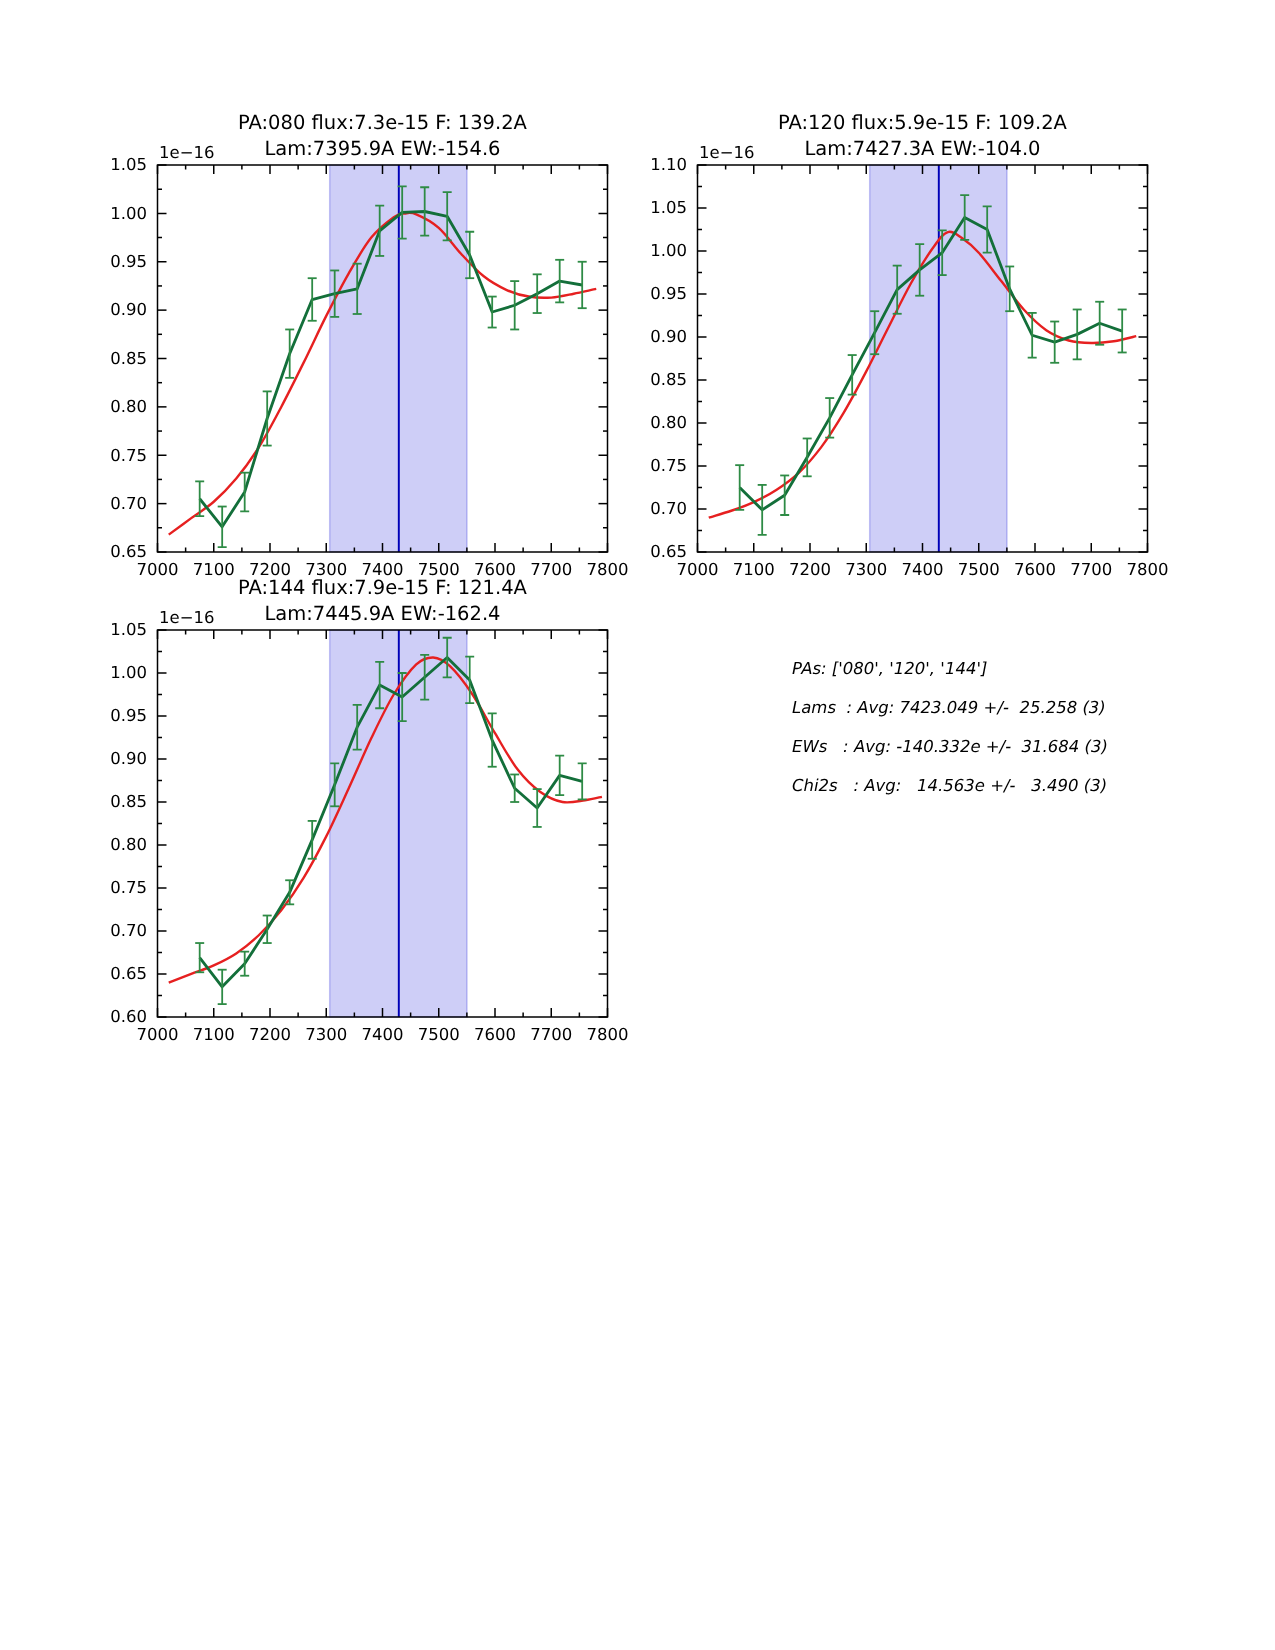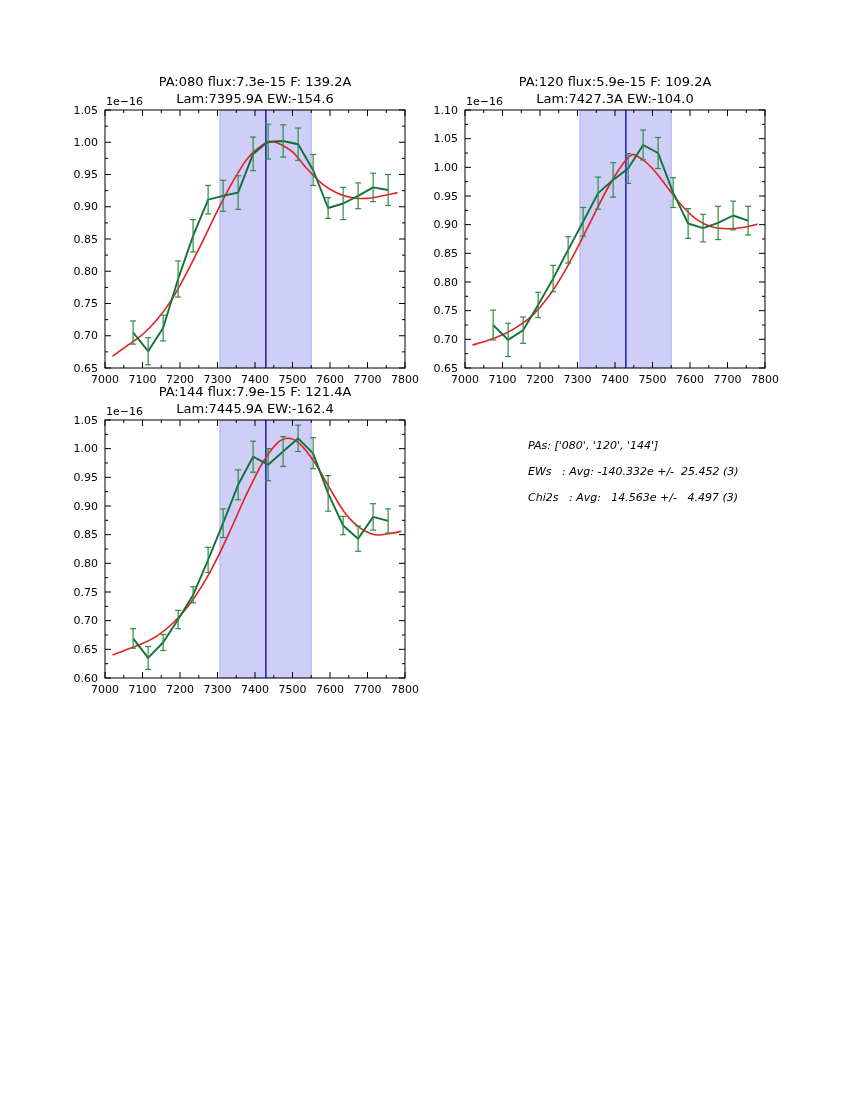--- a/index.html
+++ b/index.html
@@ -588,16 +588,17 @@
         <line x1="355" y1="50" x2="349" y2="50" stroke="#000000" stroke-width="1"></line>
         <text x="48" y="53.5" text-anchor="end" font-size="11px">1.05</text>
         <text x="56" y="45" font-size="11px">1e−16</text>
         <text x="205" y="26" text-anchor="middle" font-size="13px">PA:144 flux:7.9e-15 F: 121.4A</text>
         <text x="205" y="43" text-anchor="middle" font-size="13px">Lam:7445.9A EW:-162.4</text>
       </svg>
   </div>
 
   <div id="stats">
     <div class="stat-line">PAs: ['080', '120', '144']</div>
-    <div class="stat-line">EWs   : Avg: -140.332e +/-  25.452 (3)</div>
-    <div class="stat-line">Chi2s   : Avg:   14.563e +/-   4.497 (3)</div>
+    <div class="stat-line">Lams  : Avg: 7423.049 +/-  25.258 (3)</div>
+    <div class="stat-line">EWs   : Avg: -140.332e +/-  31.684 (3)</div>
+    <div class="stat-line">Chi2s   : Avg:   14.563e +/-   3.490 (3)</div>
   </div>
 </div>
 
 </body></html>

